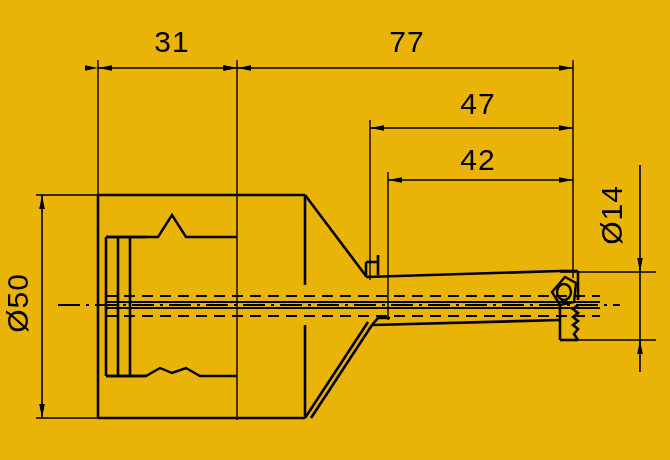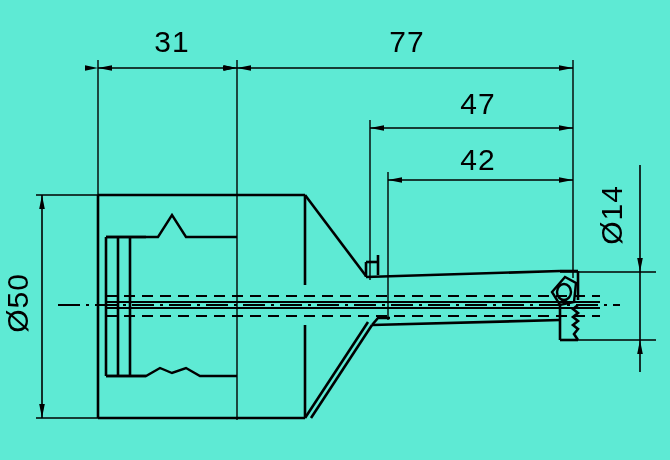--- a/index.html
+++ b/index.html
@@ -4,21 +4,21 @@
 <style>
   html, body {
     margin: 0;
     padding: 0;
     background: #ffffff;
   }
   #root {
     position: relative;
     width: 670px;
     height: 460px;
-    background: #5eead4;
+    background: #eab308;
     font-family: "Liberation Sans", sans-serif;
     overflow: hidden;
   }
   #drawing {
     position: absolute;
     left: 0;
     top: 0;
   }
   .dim-text {
     font-family: "Liberation Sans", sans-serif;

